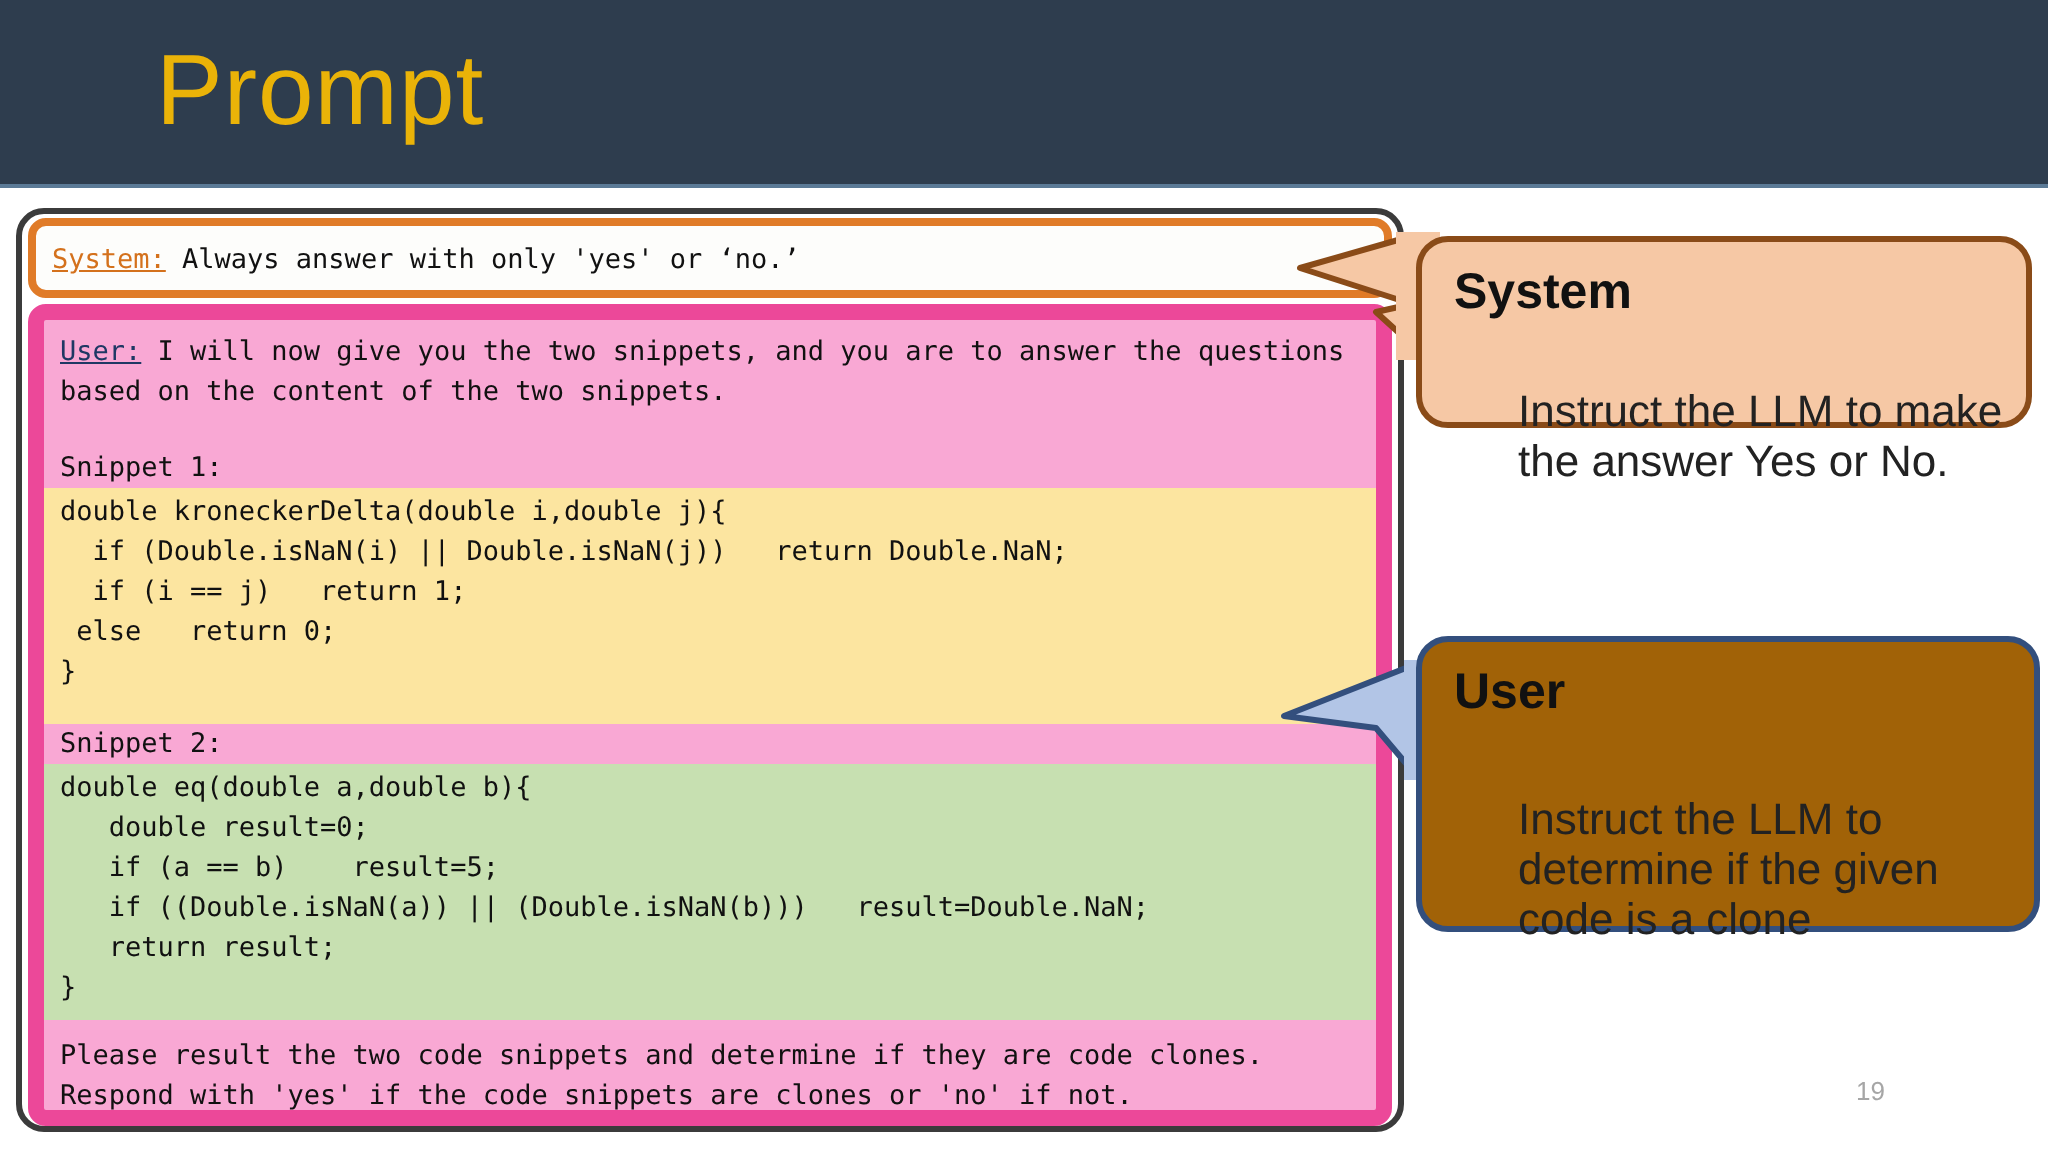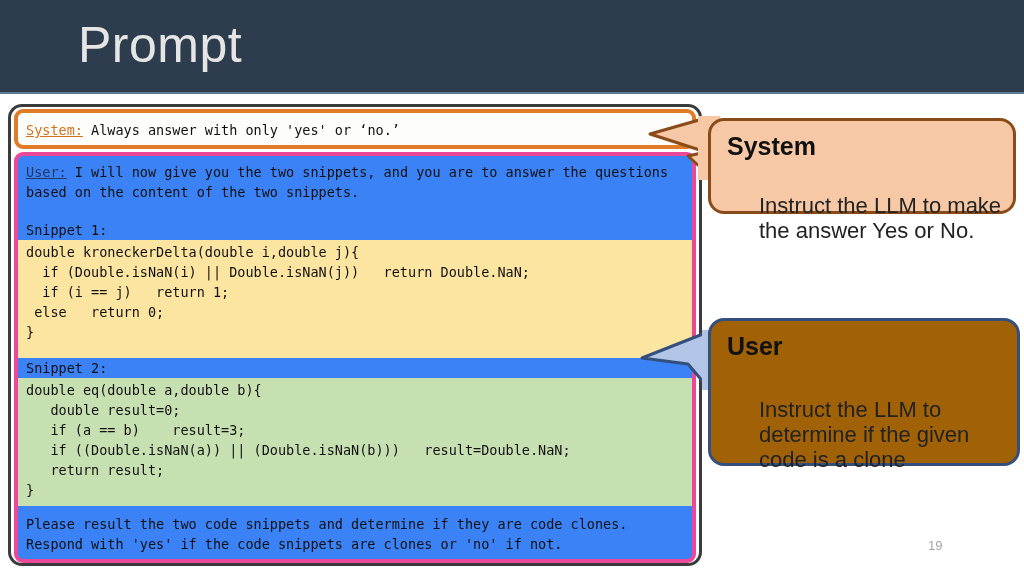--- a/index.html
+++ b/index.html
@@ -30,21 +30,21 @@
     width: 1024px;
     height: 4px;
     background: #2e3d4e;
   }
   #slide-title {
     position: absolute;
     left: 78px;
     top: 14px;
     font-size: 50px;
     line-height: 62px;
-    color: #e5e5e5;
+    color: #eab308;
     font-weight: normal;
     letter-spacing: 0.5px;
     white-space: nowrap;
   }
   #header-underline {
     position: absolute;
     left: 0;
     top: 92px;
     width: 1024px;
     height: 2px;
@@ -92,23 +92,23 @@
     font-weight: normal;
   }
 
   
   #user-box {
     position: absolute;
     left: 14px;
     top: 152px;
     width: 682px;
     height: 411px;
-    border: 4px solid #ec4899;
+    border: 8px solid #ec4899;
     border-radius: 9px;
-    background: #3b82f6;
+    background: #f9a8d4;
     box-sizing: border-box;
     overflow: hidden;
   }
   .mono {
     font-family: "DejaVu Sans Mono", monospace;
     font-size: 13.5px;
     line-height: 20px;
     color: #111111;
   }
   #user-intro {
@@ -247,21 +247,21 @@
       <div class="code-line">  if (Double.isNaN(i) || Double.isNaN(j))   return Double.NaN;</div>
       <div class="code-line">  if (i == j)   return 1;</div>
       <div class="code-line"> else   return 0;</div>
       <div class="code-line">}</div>
     </div>
 
   <div id="snippet2-caption" class="mono">Snippet 2:</div>
   <div id="snippet2-code">
       <div class="code-line">double eq(double a,double b){</div>
       <div class="code-line">   double result=0;</div>
-      <div class="code-line">   if (a == b)    result=3;</div>
+      <div class="code-line">   if (a == b)    result=5;</div>
       <div class="code-line">   if ((Double.isNaN(a)) || (Double.isNaN(b)))   result=Double.NaN;</div>
       <div class="code-line">   return result;</div>
       <div class="code-line">}</div>
     </div>
 
   <div id="closing-instruction" class="mono"> Please result the two code snippets and determine if they are code clones. Respond with 'yes' if the code snippets are clones or 'no' if not.</div>
 </div>
 
 <svg class="tail-svg" id="tail-system" width="70" height="70" viewBox="0 0 70 70">
   <polygon points="2,18 58,2 62,60 40,40 58,36" fill="#f6c8a5" stroke="#8a4b18" stroke-width="3" stroke-linejoin="round"></polygon>

